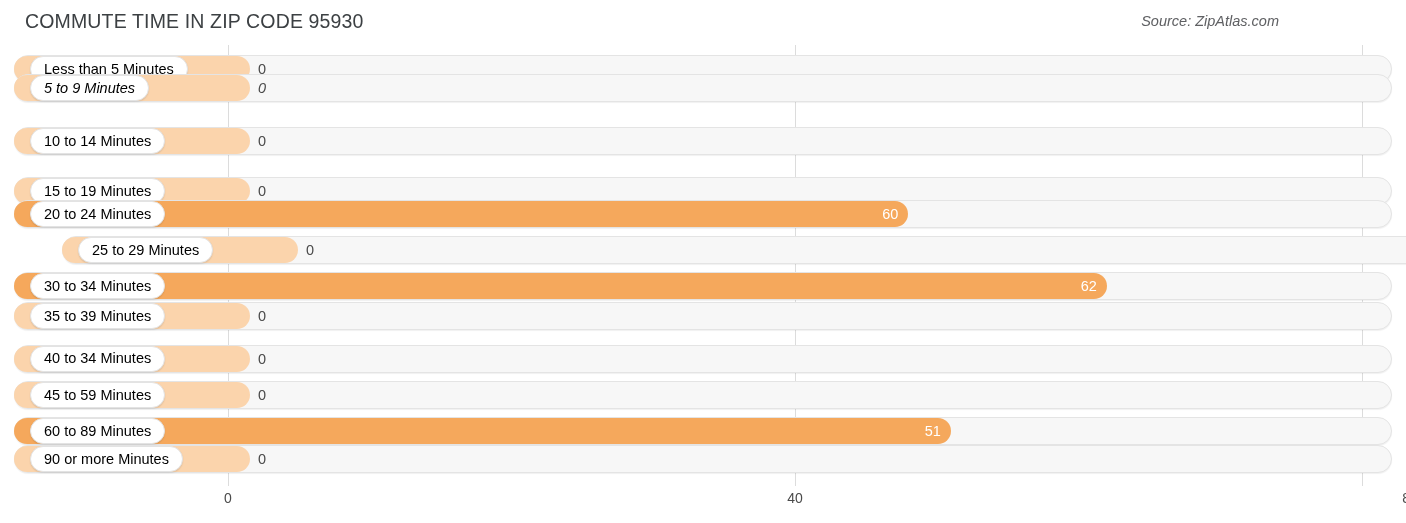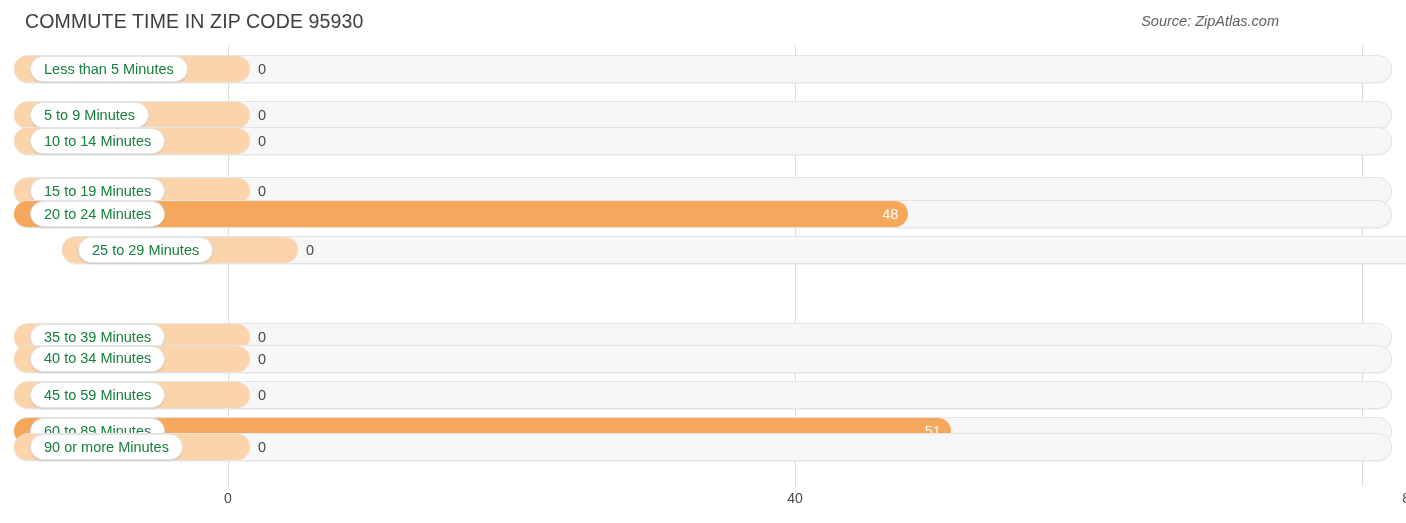--- a/index.html
+++ b/index.html
@@ -108,21 +108,21 @@
     border: 1px solid #e3e3e3;
     border-radius: 13px;
     display: flex;
     align-items: center;
     padding: 0 13px 0 13px;
     box-sizing: border-box;
     box-shadow: 0 1px 1.5px rgba(0,0,0,0.10);
   }
   .label-pill .cat-text {
     font-size: 14.5px;
-    color: #15803d;
+    color: #000000;
     white-space: nowrap;
     line-height: 1;
   }
 
   
   .value-out {
     position: absolute;
     top: 4px;
     height: 26px;
     display: flex;
@@ -172,21 +172,21 @@
     <div class="gridline" style="left: 795px;"></div>
     <div class="gridline" style="left: 1362px;"></div>
     <div class="row" style="top: 7px;">
       <div class="track"></div>
       <div class="bar zero" style="width: 236px;"></div>
       <div class="label-pill">
         <span class="cat-text">Less than 5 Minutes</span>
       </div>
       <div class="value-out" style="left: 258px;">0</div>
     </div>
-    <div class="row" style="top: 53px;">
+    <div class="row" style="top: 26px; font-style: italic;">
       <div class="track"></div>
       <div class="bar zero" style="width: 236px;"></div>
       <div class="label-pill">
         <span class="cat-text">5 to 9 Minutes</span>
       </div>
       <div class="value-out" style="left: 258px;">0</div>
     </div>
     <div class="row" style="top: 79.4px;">
       <div class="track"></div>
       <div class="bar zero" style="width: 236px;"></div>
@@ -202,31 +202,39 @@
         <span class="cat-text">15 to 19 Minutes</span>
       </div>
       <div class="value-out" style="left: 258px;">0</div>
     </div>
     <div class="row" style="top: 151.8px; text-decoration: underline;">
       <div class="track"></div>
       <div class="bar filled" style="width: 894.4px;"></div>
       <div class="label-pill">
         <span class="cat-text">20 to 24 Minutes</span>
       </div>
-      <div class="value-in" style="left: 876.4px; width: 22px; justify-content: flex-end;">48</div>
+      <div class="value-in" style="left: 876.4px; width: 22px; justify-content: flex-end;">60</div>
     </div>
     <div class="row" style="top: 188px; margin-left: 48px;">
       <div class="track"></div>
       <div class="bar zero" style="width: 236px;"></div>
       <div class="label-pill">
         <span class="cat-text">25 to 29 Minutes</span>
       </div>
       <div class="value-out" style="left: 258px;">0</div>
     </div>
-    <div class="row" style="top: 275px;">
+    <div class="row" style="top: 224.2px;">
+      <div class="track"></div>
+      <div class="bar filled" style="width: 1092.85px;"></div>
+      <div class="label-pill">
+        <span class="cat-text">30 to 34 Minutes</span>
+      </div>
+      <div class="value-in" style="left: 1074.85px; width: 22px; justify-content: flex-end;">62</div>
+    </div>
+    <div class="row" style="top: 254px;">
       <div class="track"></div>
       <div class="bar zero" style="width: 236px;"></div>
       <div class="label-pill">
         <span class="cat-text">35 to 39 Minutes</span>
       </div>
       <div class="value-out" style="left: 258px;">0</div>
     </div>
     <div class="row" style="top: 296.6px;">
       <div class="track"></div>
       <div class="bar zero" style="width: 236px;"></div>
@@ -244,21 +252,21 @@
       <div class="value-out" style="left: 258px;">0</div>
     </div>
     <div class="row" style="top: 369px; text-align: center;">
       <div class="track"></div>
       <div class="bar filled" style="width: 936.925px;"></div>
       <div class="label-pill">
         <span class="cat-text">60 to 89 Minutes</span>
       </div>
       <div class="value-in" style="left: 918.925px; width: 22px; justify-content: flex-end;">51</div>
     </div>
-    <div class="row" style="top: 385px; text-align: center;">
+    <div class="row" style="top: 397px; text-align: center;">
       <div class="track"></div>
       <div class="bar zero" style="width: 236px;"></div>
       <div class="label-pill">
         <span class="cat-text">90 or more Minutes</span>
       </div>
       <div class="value-out" style="left: 258px;">0</div>
     </div>
   </div>
 
 <div id="axis">

